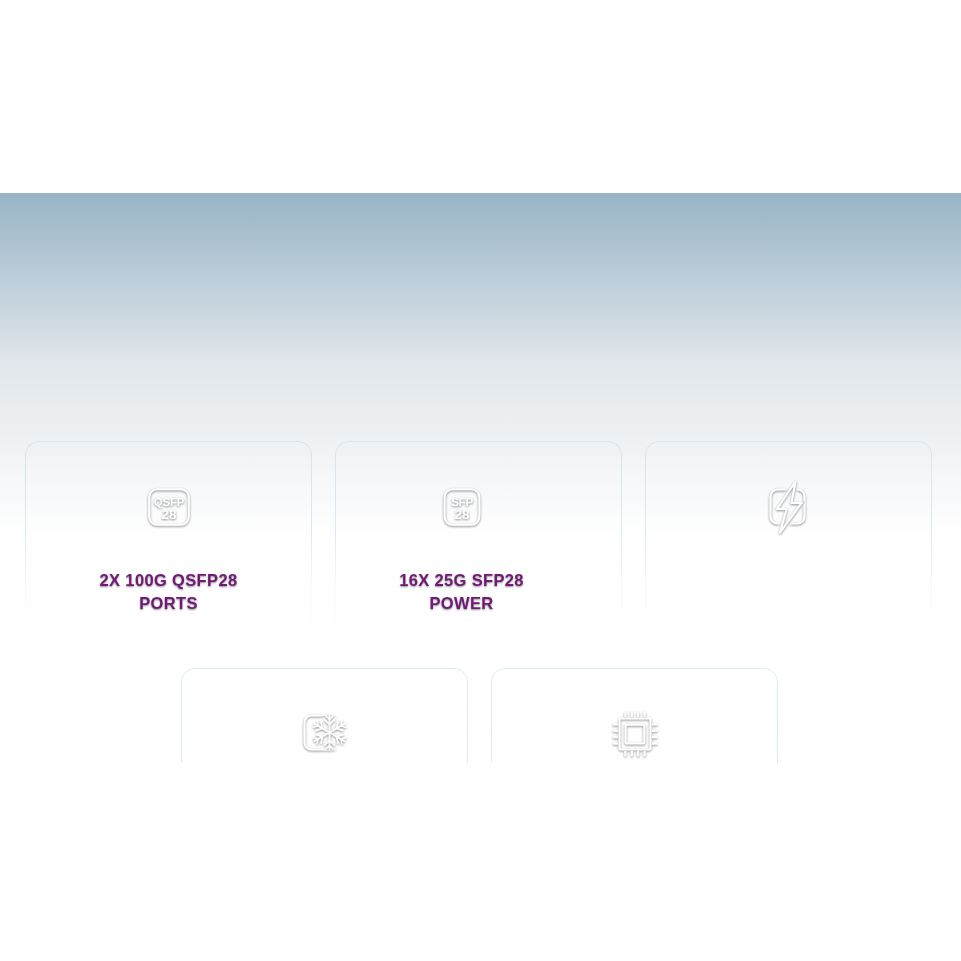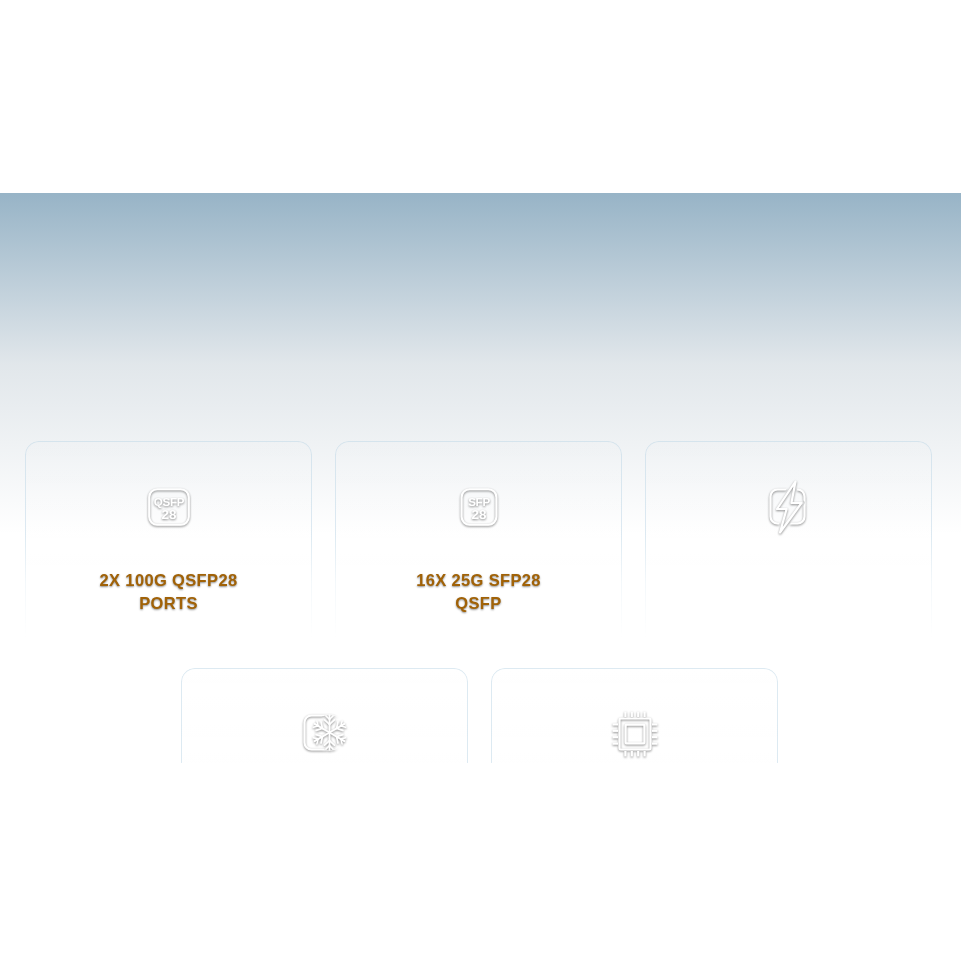--- a/index.html
+++ b/index.html
@@ -59,37 +59,37 @@
   
   .cell {
     position:absolute;
     display:flex;
     flex-direction:column;
     align-items:center;
   }
   .cell.r1 { top:283px; width:287px; }
   .cell.r2 { top:510px; width:287px; }
   .cell.p1 { left:25px; }
-  .cell.p2 { left:335px; }
+  .cell.p2 { left:318px; }
   .cell.p3 { left:645px; }
   .cell.p4 { left:181px; }
   .cell.p5 { left:491px; }
 
   .icon-wrap {
     height:62px;
     display:flex; align-items:center; justify-content:center;
     filter:drop-shadow(0 1px 1px rgba(0,0,0,0.45));
     text-align:center;
   }
   .icon-wrap svg { display:block; }
 
   .label {
     margin-top:31px;
     text-align:center;
-    color:#a16207;
+    color:#701a75;
     font-size:16.5px;
     font-weight:bold;
     line-height:23px;
     letter-spacing:0.35px;
     text-shadow:0 1px 2px rgba(0,0,0,0.45);
     white-space:pre-line;
   }
 
   
   .port-text {
@@ -128,21 +128,21 @@
 
       <div class="cell r1 p2">
         <div class="icon-wrap">
           <svg width="48" height="48" viewBox="0 0 48 48" aria-hidden="true">
             <rect x="6.6" y="6.2" width="34.8" height="35.6" rx="8" ry="8" fill="none" stroke="#ffffff" stroke-width="2.1"></rect>
             <text class="port-text" x="24" y="23.4" font-size="11.6" text-anchor="middle" letter-spacing="-0.3">SFP</text>
             <text class="port-text" x="24" y="36.2" font-size="13.4" text-anchor="middle">28</text>
           </svg>
         </div>
         <div class="label">16X 25G SFP28
-QSFP</div>
+POWER</div>
       </div>
 
       <div class="cell r1 p3">
         <div class="icon-wrap">
           <svg width="56" height="58" viewBox="0 0 56 58" aria-hidden="true">
             <defs>
               <mask id="boltKnockout">
                 <rect x="0" y="0" width="56" height="58" fill="#fff"></rect>
                 <path d="M34.5 3.5 L16.0 31.0 L25.6 31.0 L19.0 54.5 L40.5 25.0 L30.4 25.0 Z" fill="#000" stroke="#000" stroke-width="6.2" stroke-linejoin="round" stroke-linecap="round"></path>
               </mask>

